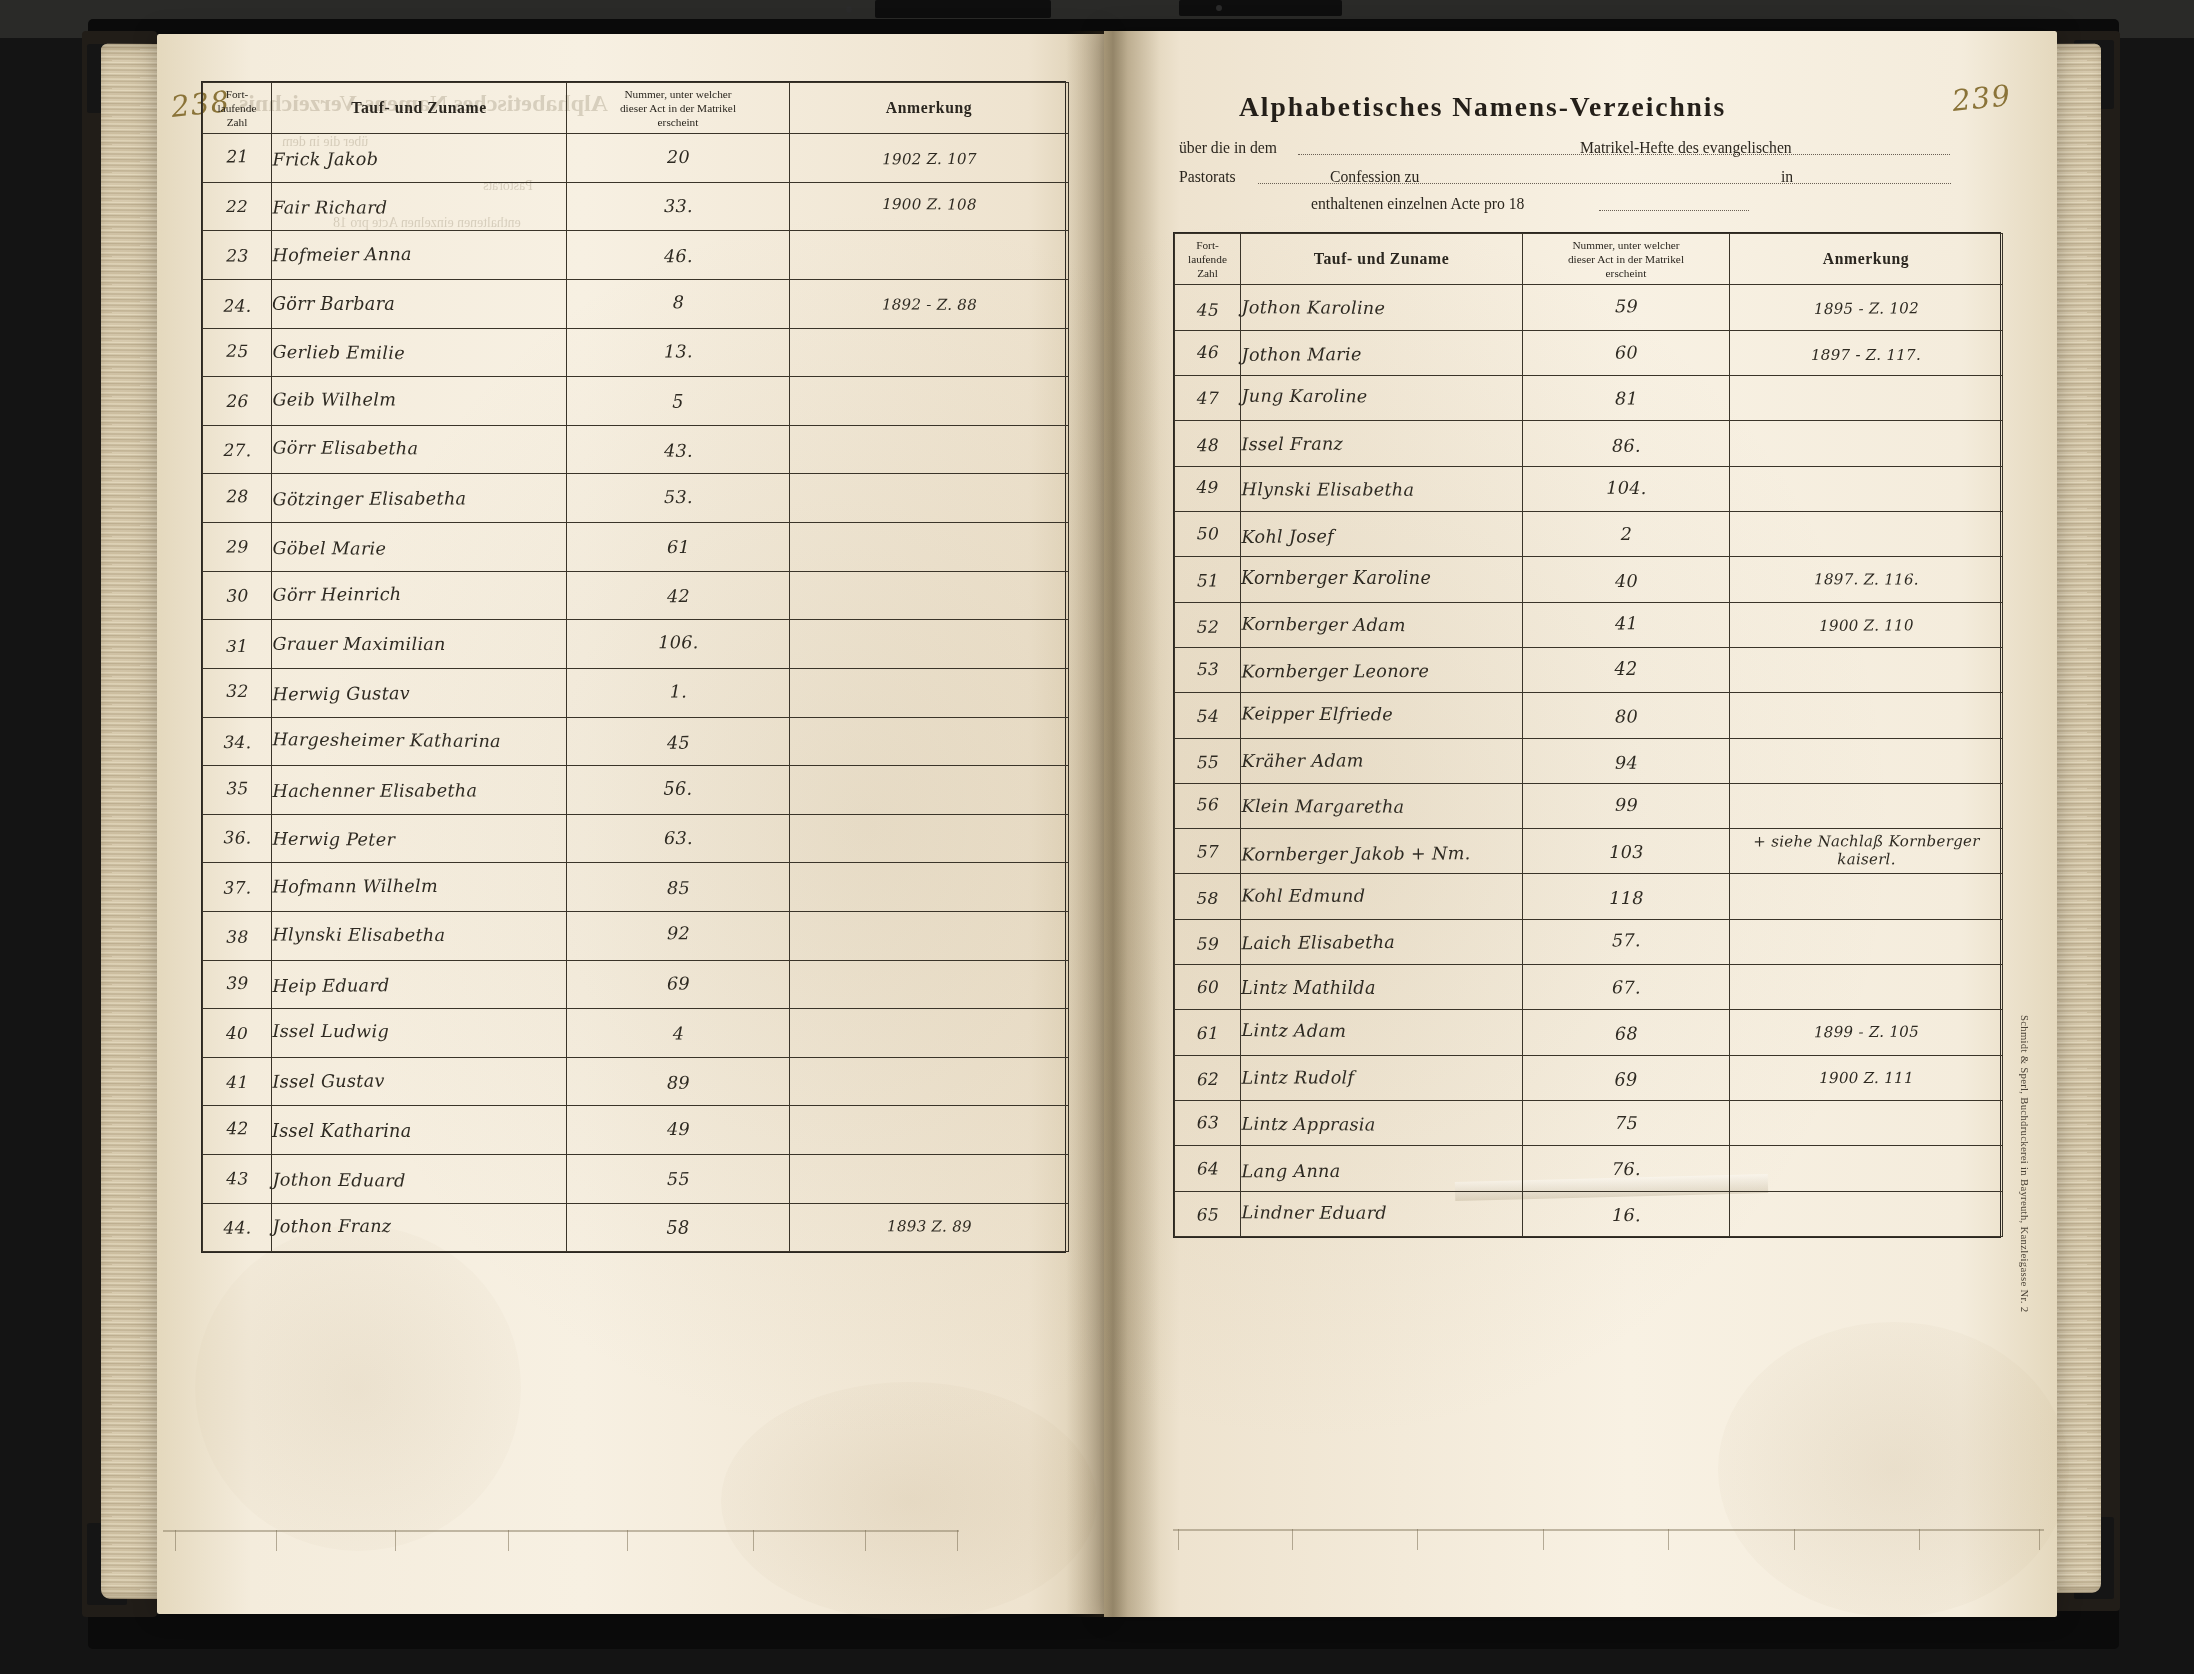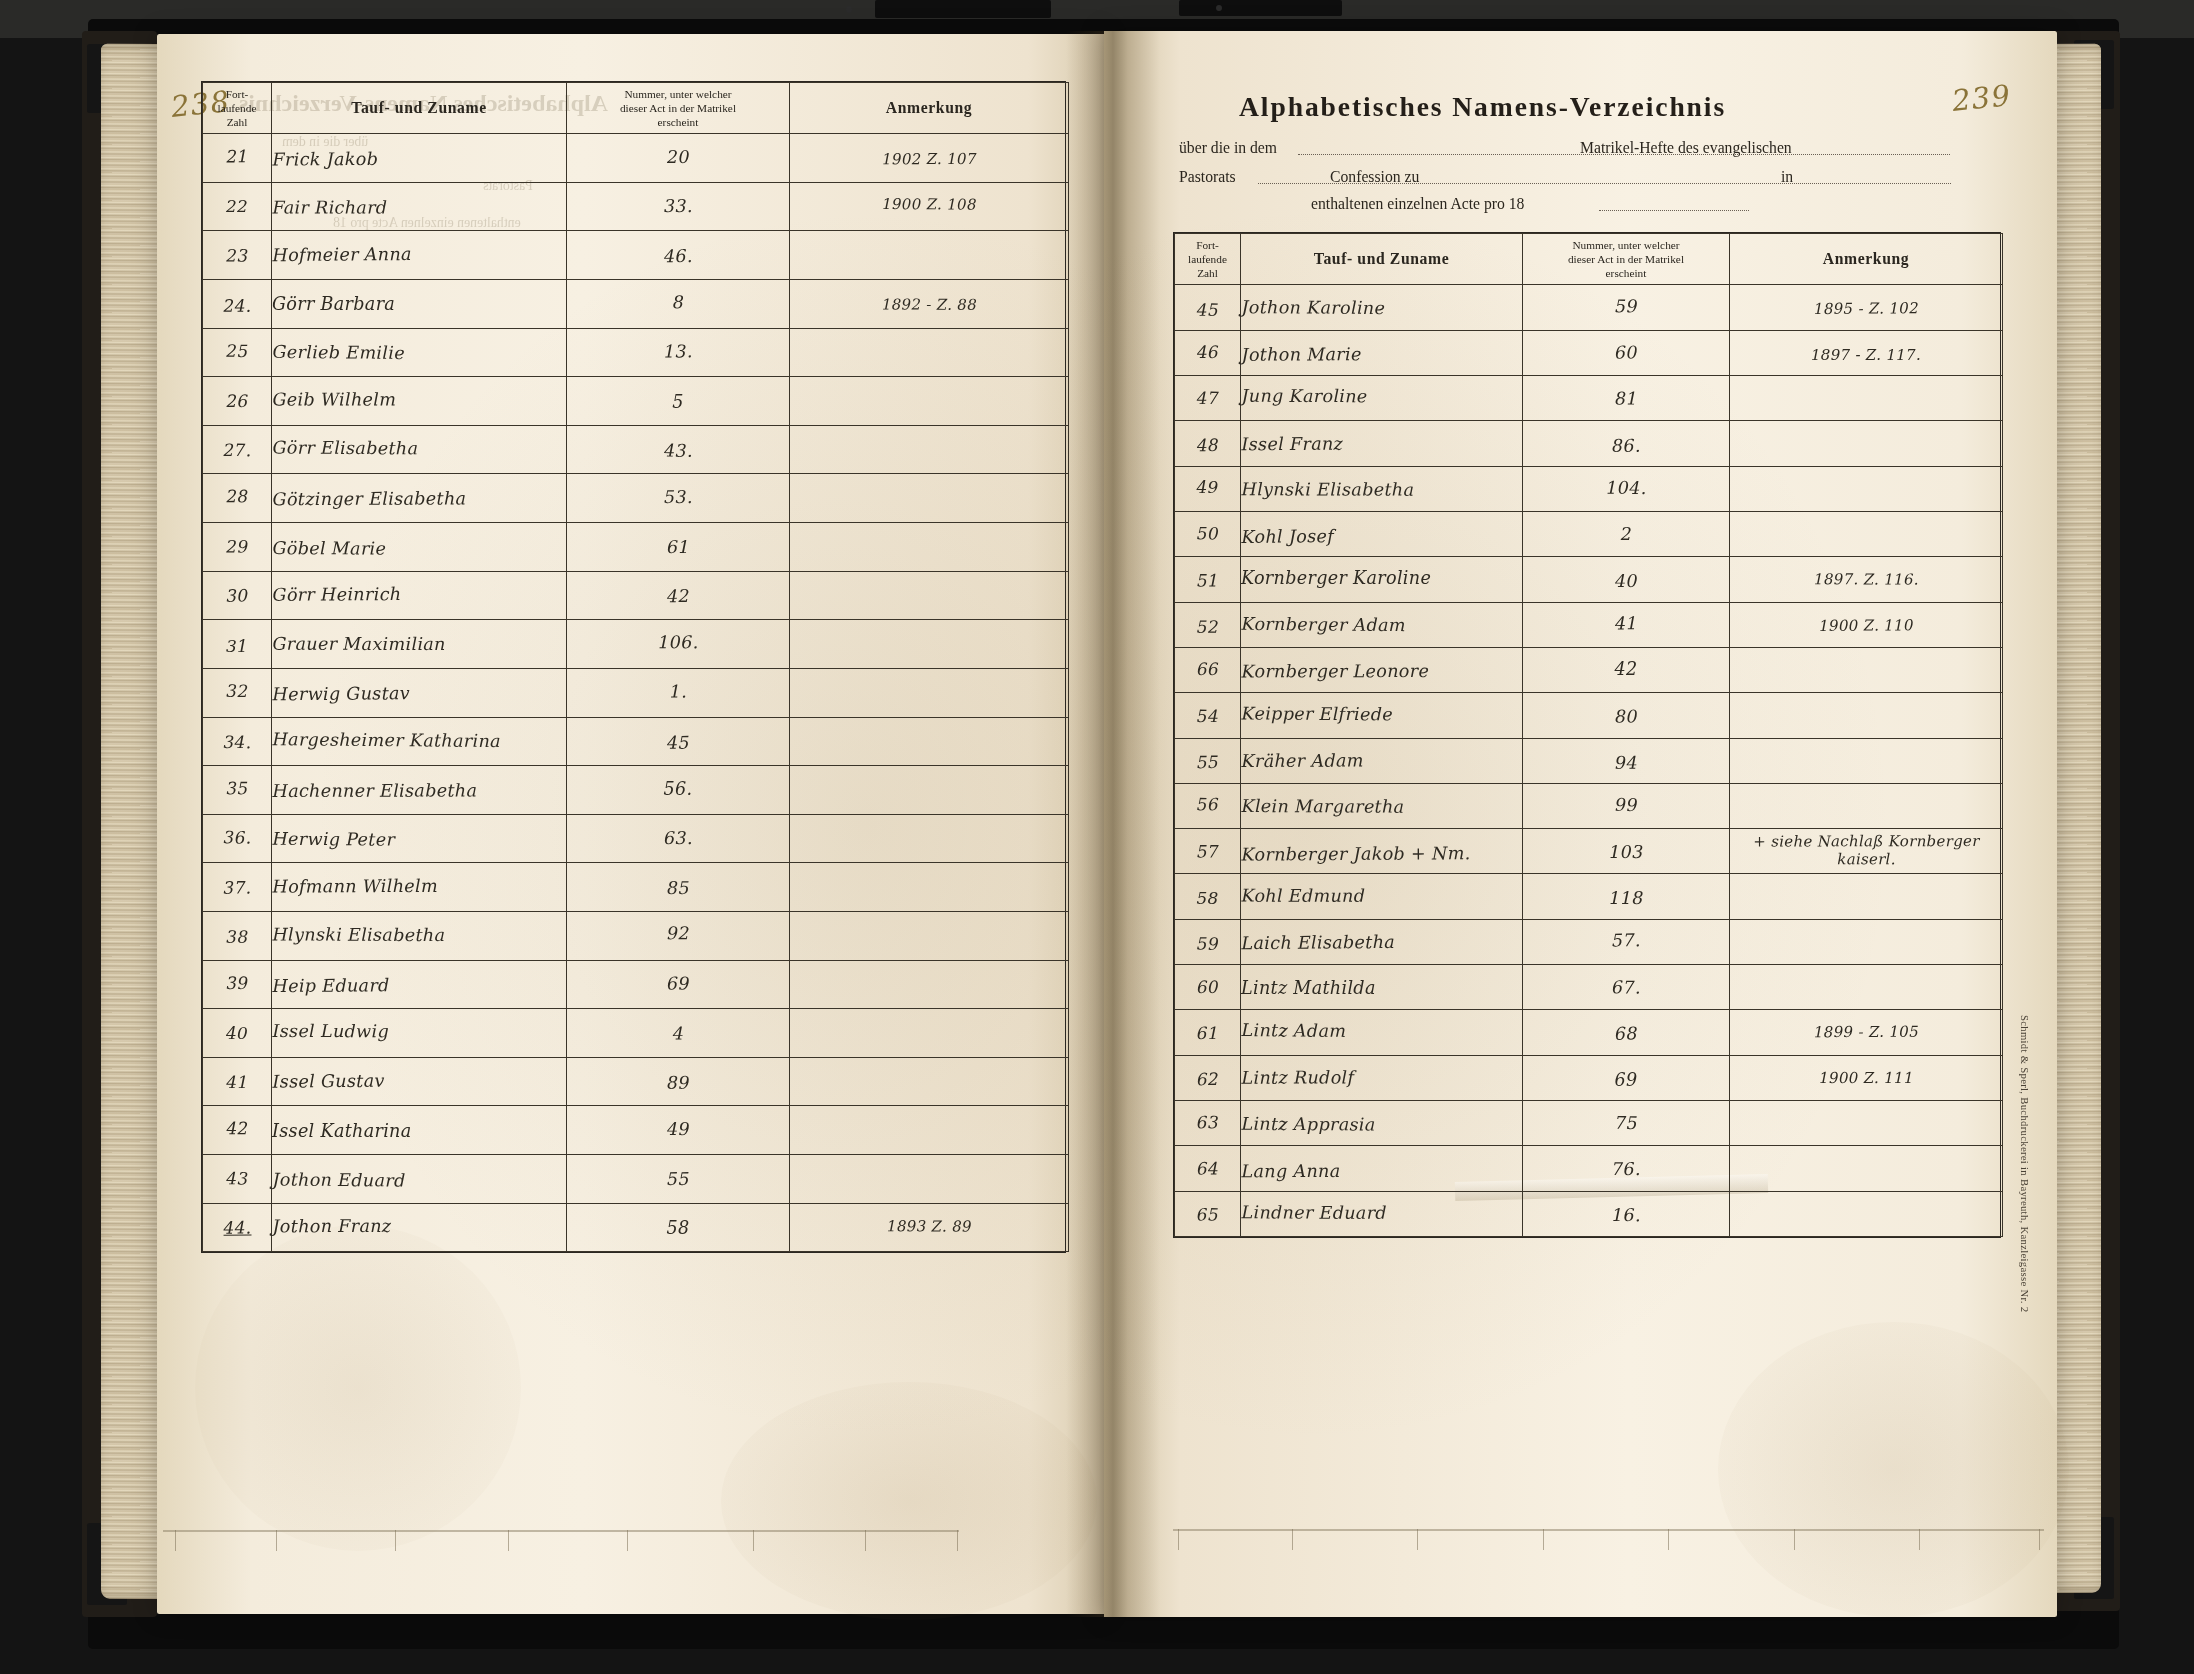--- a/index.html
+++ b/index.html
@@ -439,21 +439,21 @@
                 <td class="c-act hand" style="transform: rotate(0.12deg) translateY(-1.1px);">49</td>
                 <td class="c-note hand" style="transform: rotate(0.24deg) translateY(1.1px);"></td>
               </tr>
               <tr>
                 <td class="c-num hand" style="height: 39px; transform: rotate(0.36deg) translateY(-0.6px);">43</td>
                 <td class="c-name hand" style="transform: rotate(0.48deg) translateY(1.7px);">Jothon Eduard</td>
                 <td class="c-act hand" style="transform: rotate(-0.48deg) translateY(0px);">55</td>
                 <td class="c-note hand" style="transform: rotate(-0.36deg) translateY(-1.7px);"></td>
               </tr>
               <tr>
-                <td class="c-num hand" style="height: 39px; transform: rotate(-0.24deg) translateY(0.6px); text-decoration: underline;">44.</td>
+                <td class="c-num hand" style="height: 39px; transform: rotate(-0.24deg) translateY(0.6px);">44.</td>
                 <td class="c-name hand" style="transform: rotate(-0.12deg) translateY(-1.1px);">Jothon Franz</td>
                 <td class="c-act hand" style="transform: rotate(0deg) translateY(1.1px);">58</td>
                 <td class="c-note hand" style="transform: rotate(0.12deg) translateY(-0.6px);">1893 Z. 89</td>
               </tr>
             </tbody>
         </table>
       </div>
 
       <div class="bedline" style="left:6.3px; top:1496px; width:796px;"></div>
       <div class="tick" style="left:17.6px;   top:1496px; height:21px;"></div>
@@ -558,21 +558,21 @@
                 <td class="c-act hand" style="transform: rotate(0.12deg) translateY(1.1px);">40</td>
                 <td class="c-note hand" style="transform: rotate(0.24deg) translateY(-0.6px);">1897. Z. 116.</td>
               </tr>
               <tr>
                 <td class="c-num hand" style="height: 38px; transform: rotate(0.36deg) translateY(1.7px);">52</td>
                 <td class="c-name hand" style="transform: rotate(0.48deg) translateY(0px);">Kornberger Adam</td>
                 <td class="c-act hand" style="transform: rotate(-0.48deg) translateY(-1.7px);">41</td>
                 <td class="c-note hand" style="transform: rotate(-0.36deg) translateY(0.6px);">1900 Z. 110</td>
               </tr>
               <tr>
-                <td class="c-num hand" style="height: 38px; transform: rotate(-0.24deg) translateY(-1.1px);">66</td>
+                <td class="c-num hand" style="height: 38px; transform: rotate(-0.24deg) translateY(-1.1px);">53</td>
                 <td class="c-name hand" style="transform: rotate(-0.12deg) translateY(1.1px);">Kornberger Leonore</td>
                 <td class="c-act hand" style="transform: rotate(0deg) translateY(-0.6px);">42</td>
                 <td class="c-note hand" style="transform: rotate(0.12deg) translateY(1.7px);"></td>
               </tr>
               <tr>
                 <td class="c-num hand" style="height: 38px; transform: rotate(0.24deg) translateY(0px);">54</td>
                 <td class="c-name hand" style="transform: rotate(0.36deg) translateY(-1.7px);">Keipper Elfriede</td>
                 <td class="c-act hand" style="transform: rotate(0.48deg) translateY(0.6px);">80</td>
                 <td class="c-note hand" style="transform: rotate(-0.48deg) translateY(-1.1px);"></td>
               </tr>

